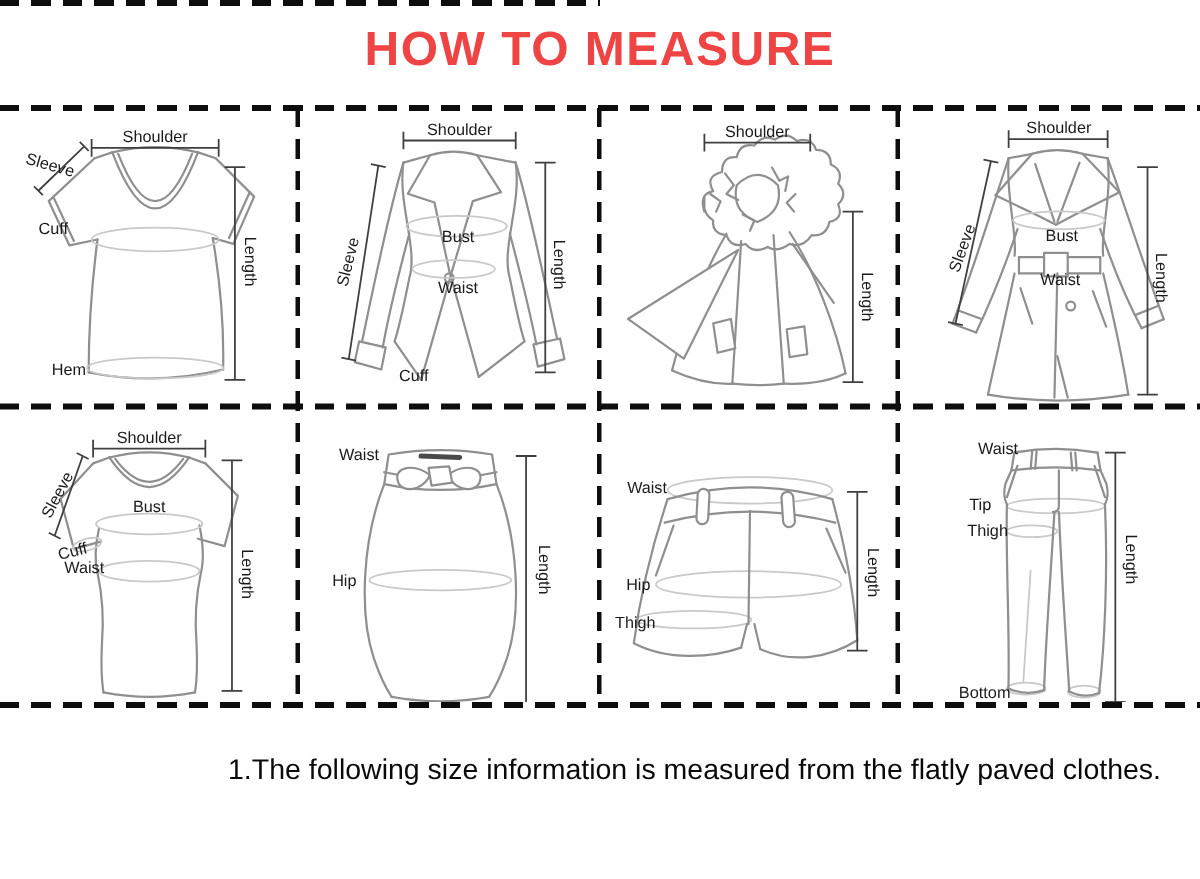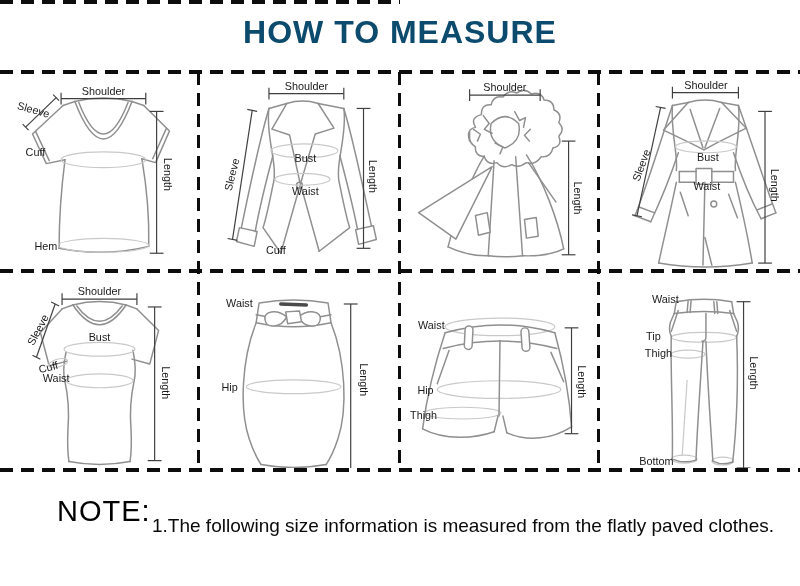--- a/index.html
+++ b/index.html
@@ -2,32 +2,32 @@
 <html><head>
 <meta charset="utf-8">
 <style>
   html,body{margin:0;padding:0;background:#ffffff;}
   #screen{
     position:relative;width:800px;height:586px;background:#ffffff;overflow:hidden;
     font-family:"Liberation Sans",sans-serif;color:#1a1a1a;
   }
   .title{
     position:absolute;top:14px;left:0;width:800px;text-align:center;
-    font-size:32px;font-weight:bold;letter-spacing:1px;color:#0c4a6e;
+    font-size:32px;font-weight:bold;letter-spacing:1px;color:#ef4444;
   }
   .hdash{position:absolute;height:4px;background:repeating-linear-gradient(90deg,#0d0d0d 0 13px,transparent 13px 21px);}
   .vdash{position:absolute;width:3px;background:repeating-linear-gradient(180deg,#0d0d0d 0 13px,transparent 13px 21px);}
   .panel{position:absolute;}
   svg text{font-family:"Liberation Sans",sans-serif;font-size:11px;fill:#1a1a1a;}
   .note-label{
     position:absolute;left:57px;top:495px;font-size:29px;color:#000;
     letter-spacing:1px;
   }
   .note-lines{position:absolute;left:152px;top:501px;font-size:19px;color:#0a0a0a;}
-  .note-line{height:35px;line-height:26px;margin-top:12px;}
+  .note-line{height:35px;line-height:26px;}
   
   .garm{stroke:#8f8f8f;stroke-width:1.5;fill:none;stroke-linecap:round;stroke-linejoin:round;}
   .garmw{stroke:#8f8f8f;stroke-width:1.5;fill:#ffffff;stroke-linecap:round;stroke-linejoin:round;}
   .guide{stroke:#c9c9c9;stroke-width:1.2;fill:none;}
   .meas{stroke:#3f3f3f;stroke-width:1.2;fill:none;stroke-linecap:butt;}
 </style>
 </head>
 <body>
 
 <div id="screen">
@@ -340,18 +340,17 @@
         <path d="M137,31 L151,31"></path>
         <path d="M137,199 L151,199"></path>
     </g>
     <text x="65" y="32" text-anchor="middle">Waist</text>
     <text x="53" y="70" text-anchor="middle">Tip</text>
     <text x="58" y="87" text-anchor="middle">Thigh</text>
     <text x="56" y="196" text-anchor="middle">Bottom</text>
     <text x="151" y="103" text-anchor="middle" transform="rotate(90 151 103)">Length</text>
   </svg>
 
-  <div class="note-label">NOTE:</div>
   <div class="note-lines">
     <div class="note-line">1.The following size information is measured from the flatly paved clothes.</div>
   </div>
 
 </div>
 
 </body></html>

